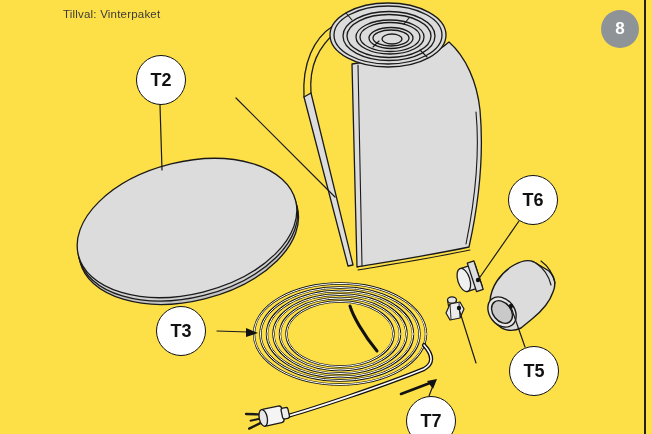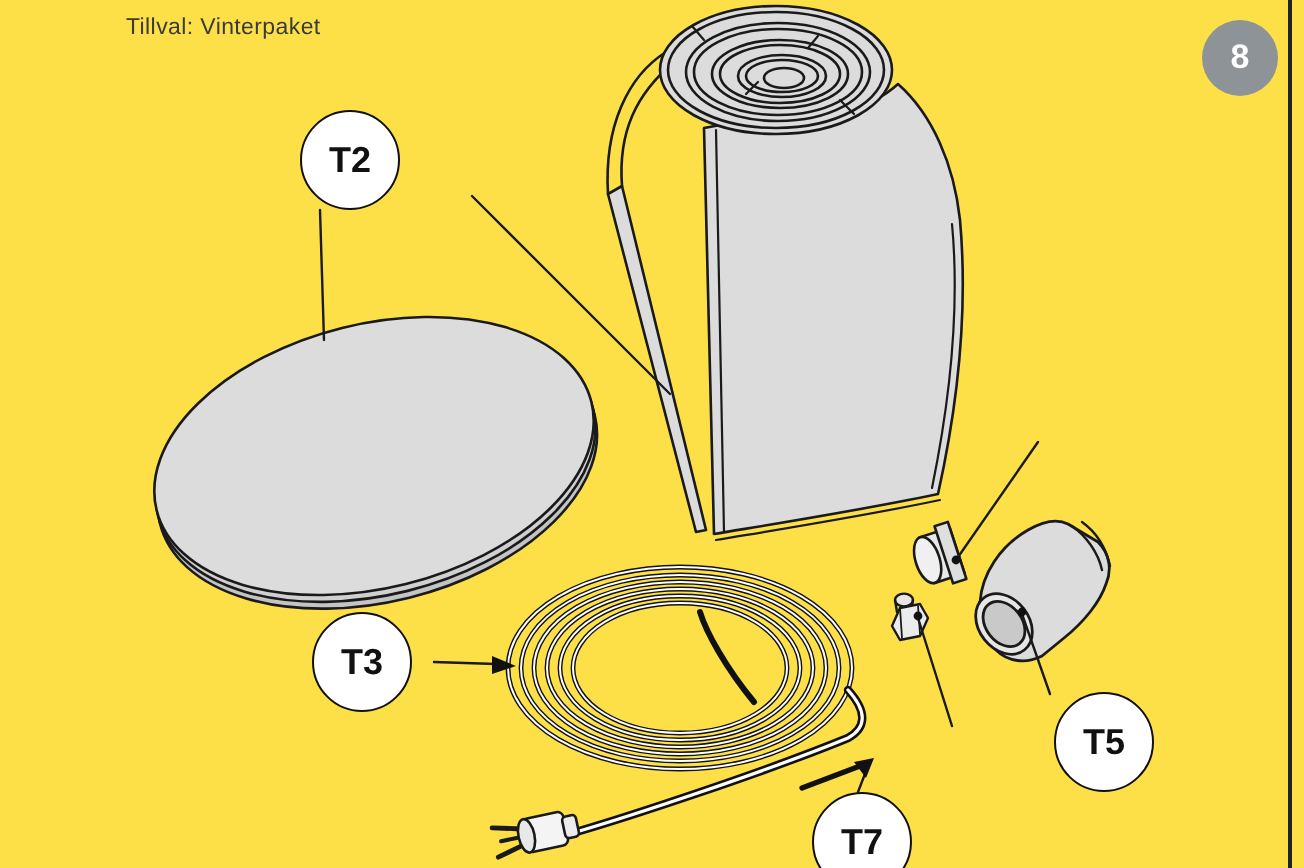--- a/index.html
+++ b/index.html
@@ -20,26 +20,26 @@
   .edge-right {
     position:absolute; left:644px; top:0; width:2px; height:434px; background:#222;
   }
   .diagram { position:absolute; left:0; top:0; }
   .callout {
     position:absolute; width:50px; height:50px; box-sizing:border-box;
     border:1.6px solid #111; border-radius:50%; background:#fff;
     display:flex; align-items:center; justify-content:center;
     font-weight:700; font-size:18px; color:#111;
   }
-  .c-t2 { left:150px; top:55px;text-align:right; }
+  .c-t2 { left:136px; top:55px;text-align:right; }
   .c-t1 { left:193px; top:55px; }
   .c-t3 { left:156px; top:306px; }
   .c-t6 { left:508px; top:175px; }
   .c-t4 { left:458px; top:362px; }
-  .c-t5 { left:527px; top:346px; }
+  .c-t5 { left:509px; top:346px; }
   .c-t7 { left:406px; top:396px; }
 </style>
 </head>
 <body>
 
 <div class="page">
 
   <div class="title">Tillval: Vinterpaket</div>
 
   <div class="badge">
@@ -171,20 +171,23 @@
       </g>
     </g>
   </svg>
 
   <div class="callout c-t2">
     <span>T2</span>
   </div>
   <div class="callout c-t3">
     <span>T3</span>
   </div>
+  <div class="callout c-t6">
+    <span>T6</span>
+  </div>
   <div class="callout c-t5">
     <span>T5</span>
   </div>
   <div class="callout c-t7">
     <span>T7</span>
   </div>
 
 </div>
 
 </body></html>

